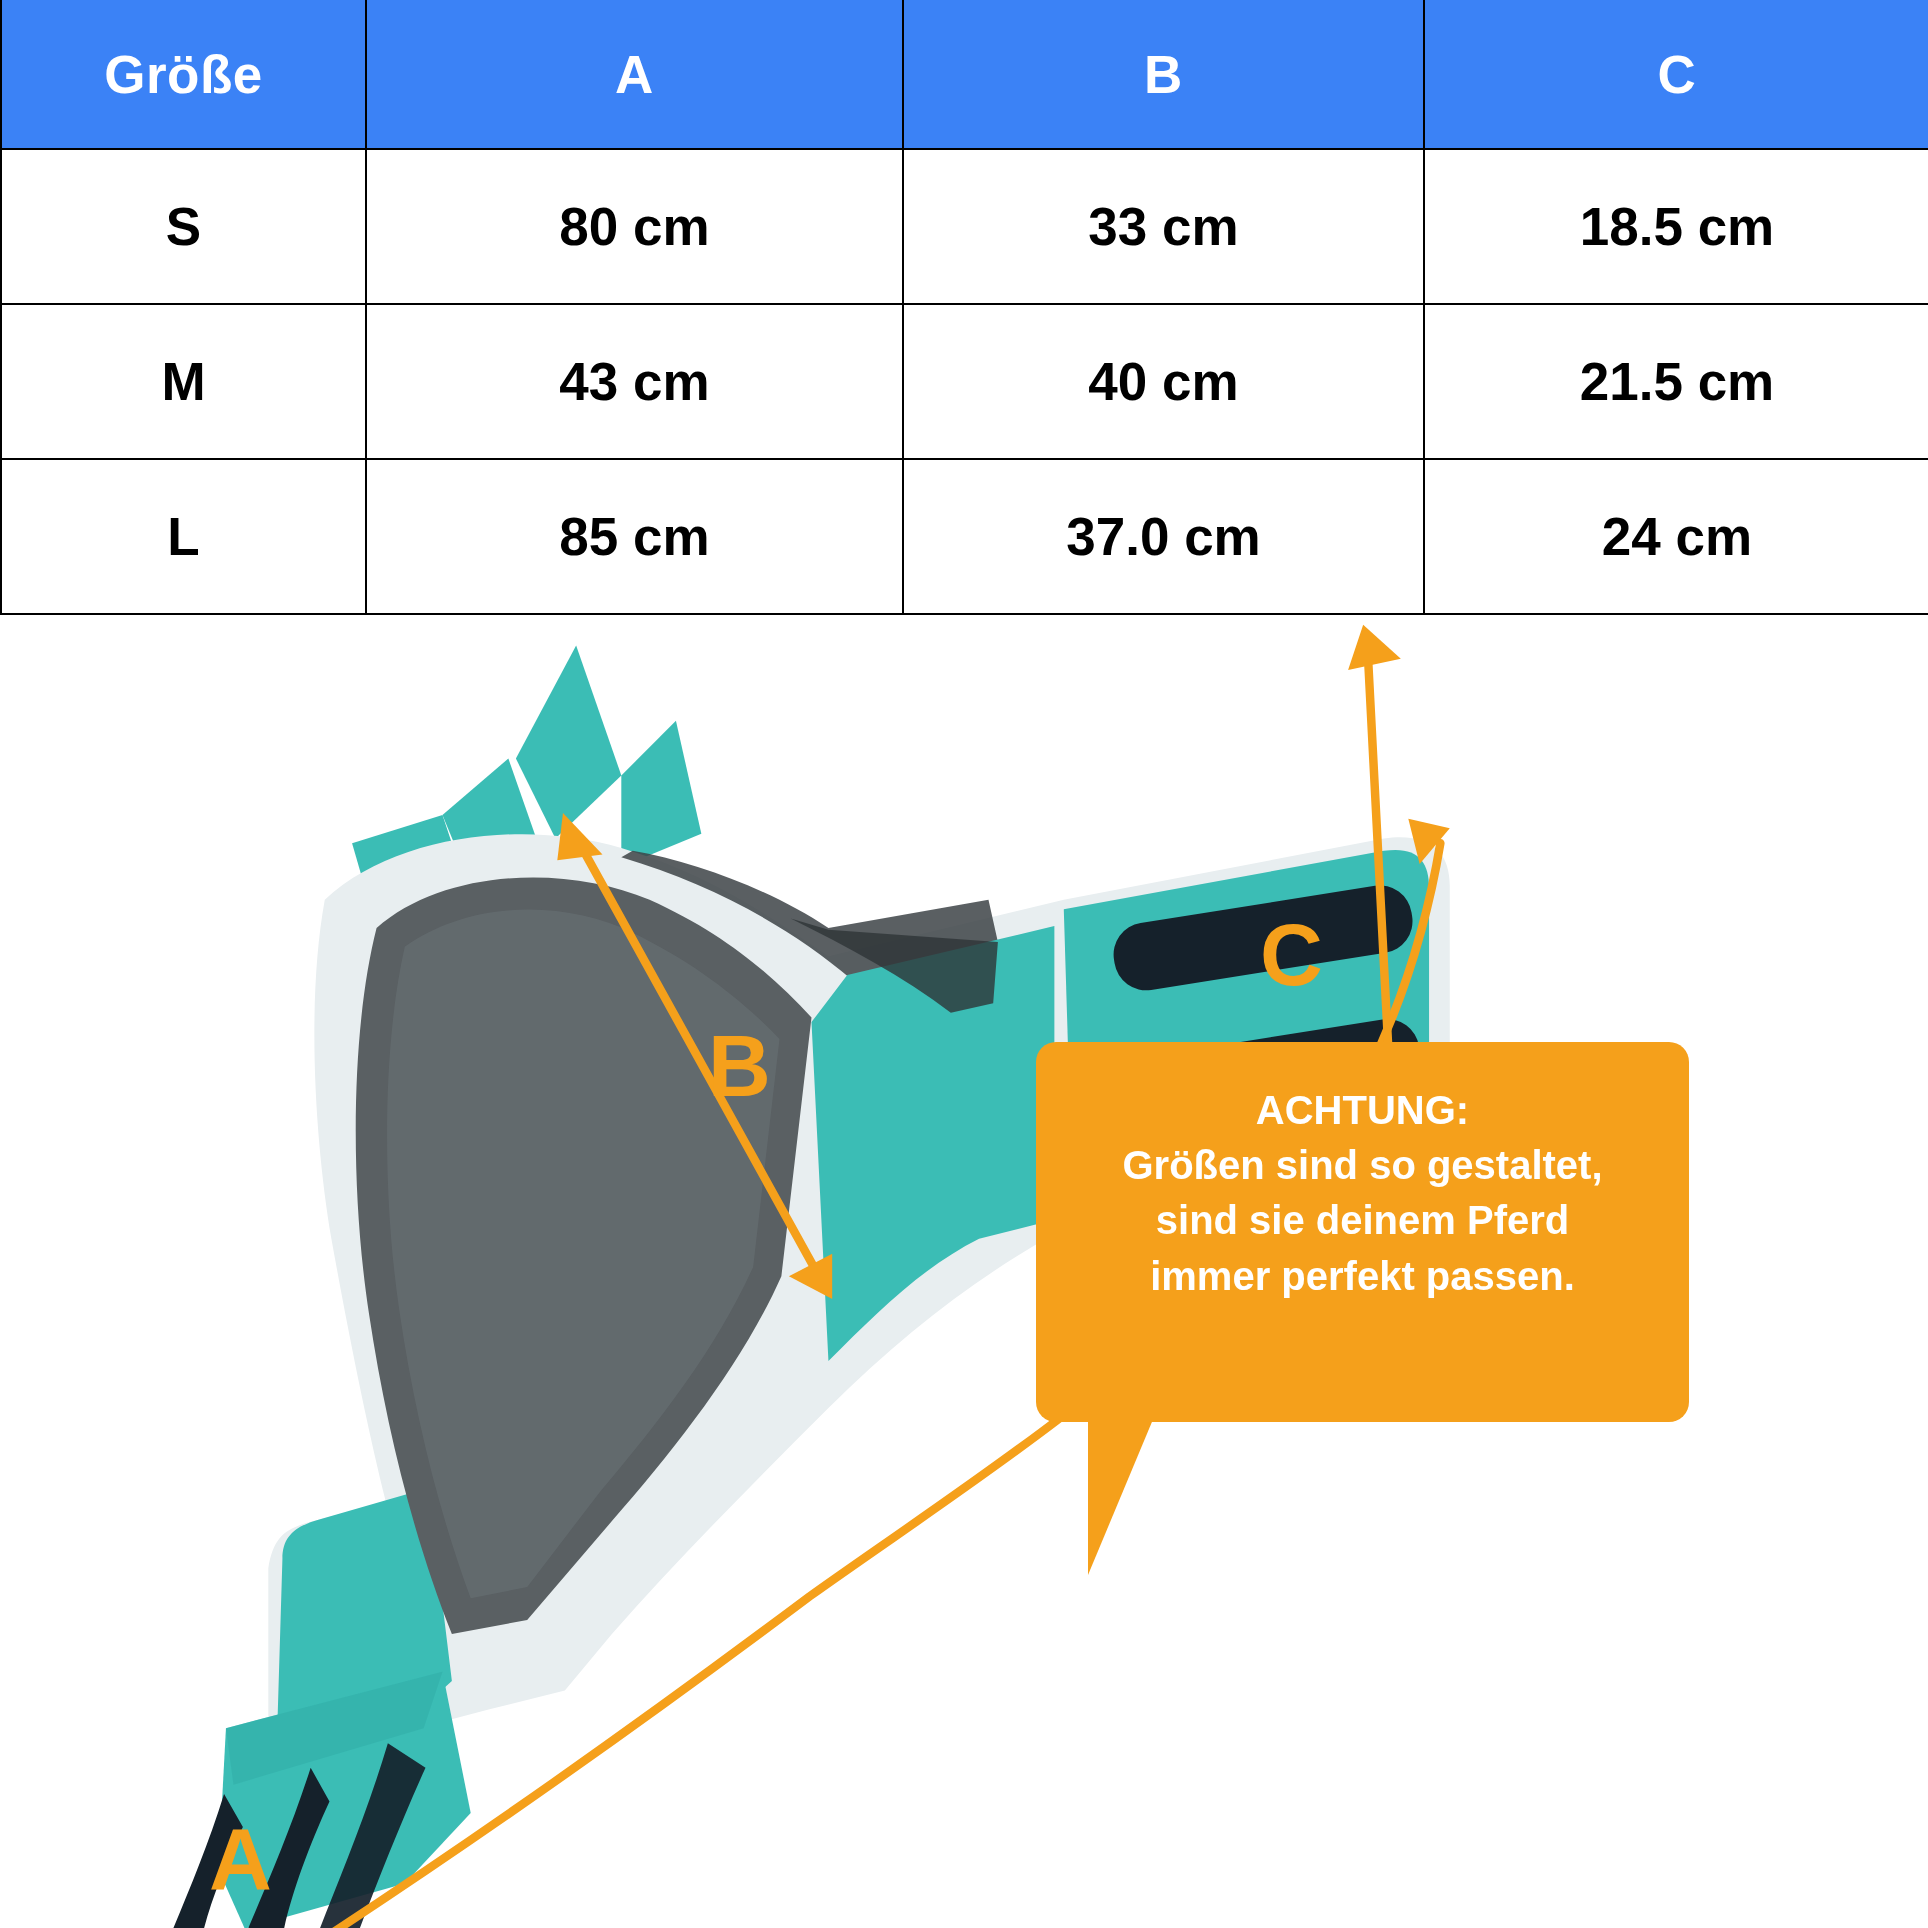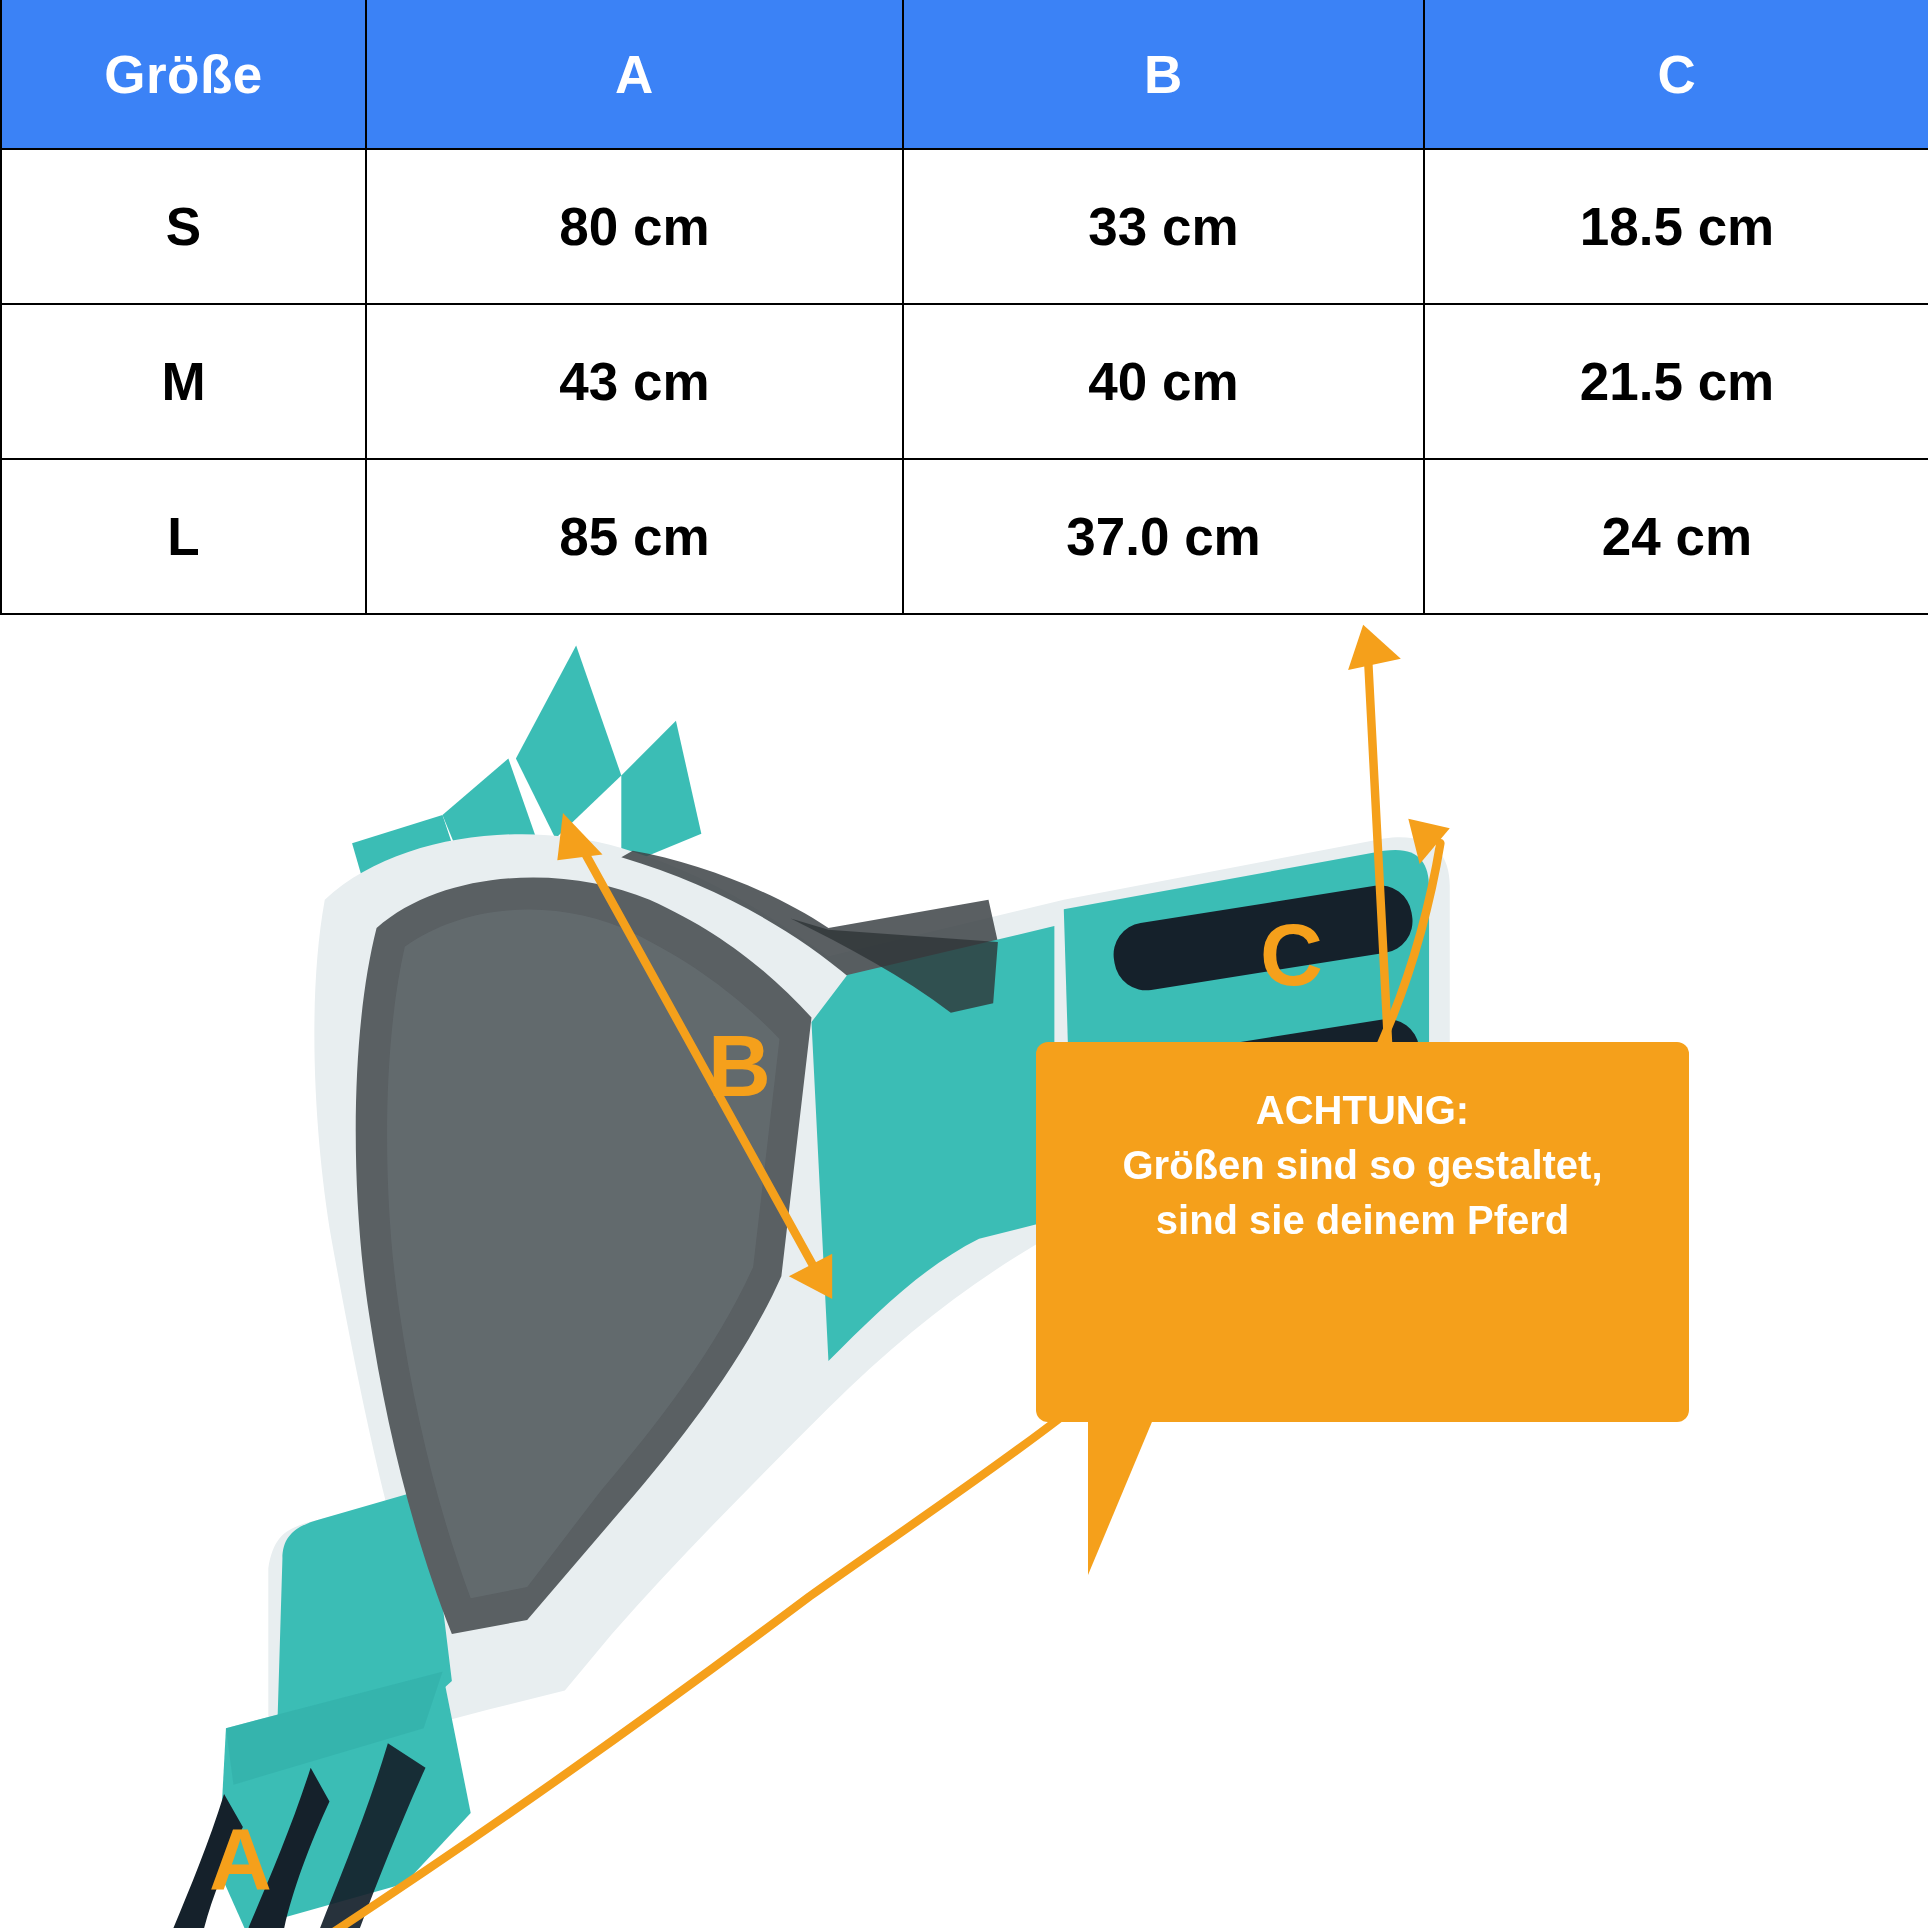--- a/index.html
+++ b/index.html
@@ -86,21 +86,21 @@
   .meas-c { left: 1260px; top: 294px; }
 
   
   .callout {
     position: absolute;
     left: 1036px;
     top: 1042px;
     width: 653px;
     height: 380px;
     background: #F5A01B;
-    border-radius: 12px;
+    border-radius: 20px;
     box-sizing: border-box;
     padding: 41px 34px 0 34px;
     text-align: center;
     color: #ffffff;
     font-size: 40px;
     font-weight: bold;
     line-height: 1.38;
     font-family: "Liberation Sans", sans-serif;
   }
   .callout-tail {
@@ -293,14 +293,15 @@
   <div class="meas-letter meas-a">A</div>
   <div class="meas-letter meas-b">B</div>
   <div class="meas-letter meas-c">C</div>
 </div>
 
 <div class="callout-tail"></div>
 <div class="callout">
   <p>ACHTUNG:</p>
   <p>Größen sind so gestaltet,</p>
   <p>sind sie deinem Pferd</p>
+  <p>immer perfekt passen.</p>
 </div>
 
 
 </body></html>

